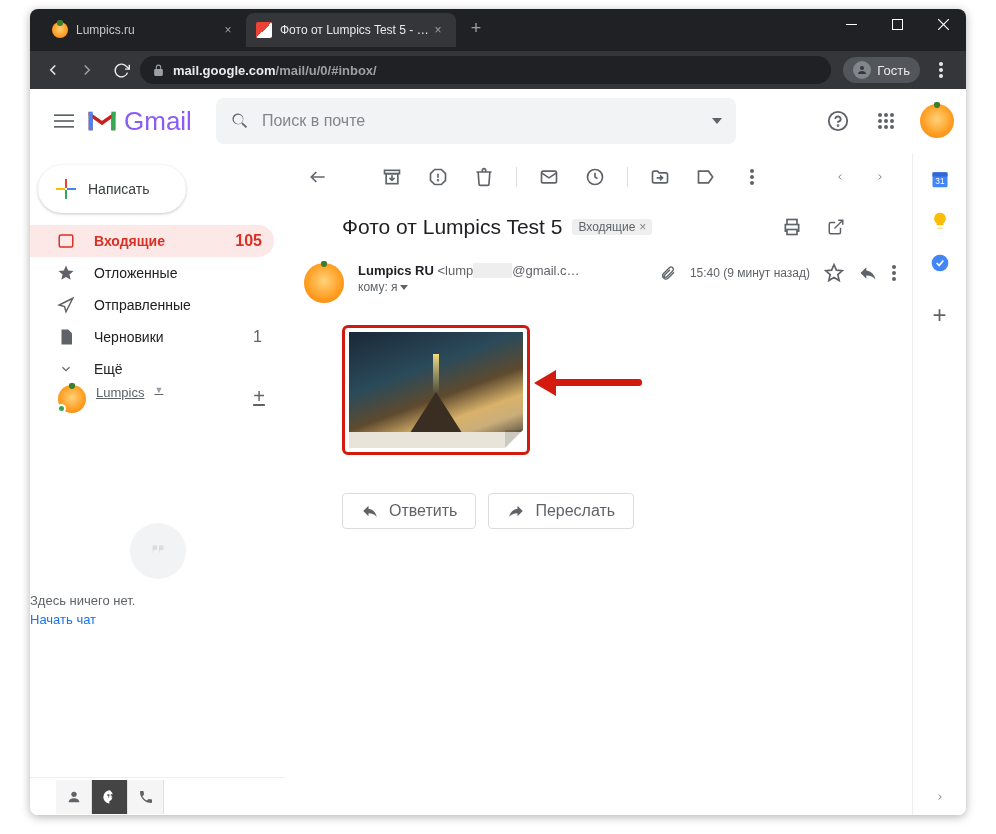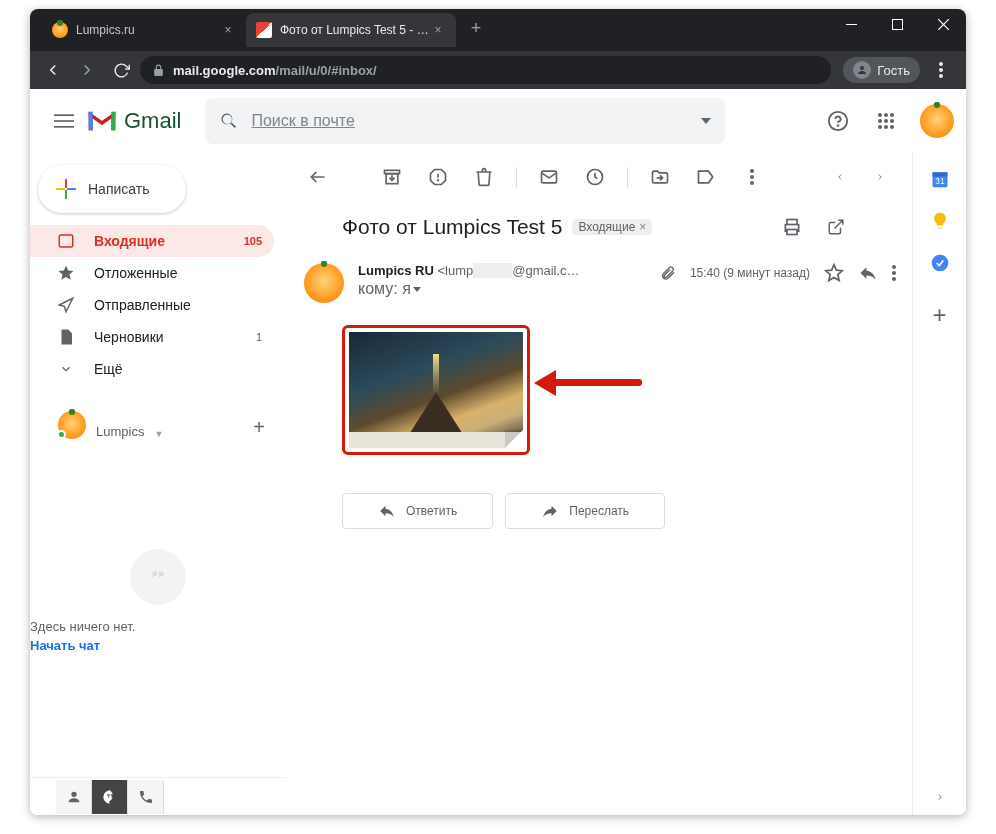--- a/index.html
+++ b/index.html
@@ -29,21 +29,21 @@
 .addrfield .url .grey { color: #9aa0a6; }
 .guest { display: flex; align-items: center; gap: 6px; color: #e8eaed; background: #52555a; border-radius: 14px; height: 26px; padding: 0 10px; font-size: 13px; margin-left: 8px; }
 .guest .gi { width: 18px; height: 18px; border-radius: 50%; background: #80868b; display: flex; align-items: center; justify-content: center; }
 .menu3 { width: 34px; display: flex; align-items: center; justify-content: center; color: #e8eaed; }
 
 
 .gmail { flex: 1; background: #fff; display: flex; flex-direction: column; overflow: hidden; position: relative; }
 .gheader { height: 64px; display: flex; align-items: center; padding: 0 12px; border-bottom: 0; }
 .hamburger { width: 44px; display: flex; align-items: center; justify-content: center; color: #5f6368; }
 .glogo { display: flex; align-items: center; gap: 6px; padding-right: 24px; }
-.glogo span { font-size: 22px; color: #14532d; }
+.glogo span { font-size: 26px; color: #8b5cf6; }
 .searchbox { flex: 1; max-width: 520px; height: 46px; background: #f1f3f4; border-radius: 8px; display: flex; align-items: center; padding: 0 14px; color: #5f6368; gap: 12px; }
 .searchbox .dd { margin-left: auto; }
 .hdricons { margin-left: auto; display: flex; align-items: center; gap: 8px; }
 .hicon { width: 40px; height: 40px; display: flex; align-items: center; justify-content: center; color: #5f6368; border-radius: 50%; }
 .avatar { width: 34px; height: 34px; border-radius: 50%; background: radial-gradient(circle at 50% 50%, #ffb547 0%, #ff8f00 70%); margin-left: 6px; }
 .avatar.orange { background: radial-gradient(circle at 50% 45%, #ffd27a 0%, #ffa126 55%, #f57c00 100%); position: relative; }
 .avatar.orange::after { content: ""; position: absolute; top: -2px; left: 50%; width: 6px; height: 6px; background: #3a7d2f; border-radius: 2px 2px 50% 50%; transform: translateX(-50%); }
 
 .main { flex: 1; display: flex; overflow: hidden; }
 .sidebar { width: 256px; padding-top: 8px; display: flex; flex-direction: column; }
@@ -53,31 +53,31 @@
 .plus4::before { left: 9px; top: 0; width: 2px; height: 9px; background: #ea4335; }
 .plus4::after { left: 9px; top: 11px; width: 2px; height: 9px; background: #34a853; }
 .plus4 .h1 { position: absolute; top: 9px; left: 0; width: 9px; height: 2px; background: #fbbc04; }
 .plus4 .h2 { position: absolute; top: 9px; left: 11px; width: 9px; height: 2px; background: #4285f4; }
 
 .navitem { height: 32px; display: flex; align-items: center; padding: 0 12px 0 26px; gap: 18px; font-size: 14px; color: #202124; border-radius: 0 16px 16px 0; margin-right: 12px; }
 .navitem.active { background: #fce8e6; color: #d93025; font-weight: 700; }
 .navitem.active .cnt { color: #d93025; }
 .navitem .nico { width: 20px; display: flex; align-items: center; justify-content: center; color: inherit; }
 .navitem .nlabel { flex: 1; }
-.navitem .cnt { font-size: 11px; }
+.navitem .cnt { font-size: 16px; }
 .inactive .nico { color: #5f6368; }
 
-.hangouts { margin-top: 26px; padding: 0 12px 0 22px; display: flex; align-items: flex-end; gap: 10px; font-size: 13px; color: #5f6368; }
+.hangouts { margin-top: 0; padding: 0 12px 0 22px; display: flex; align-items: flex-start; gap: 10px; font-size: 13px; color: #5f6368; text-decoration: underline; }
 .hangouts .hav { width: 28px; height: 28px; border-radius: 50%; position: relative; }
 .hangouts .hav .dot { position: absolute; bottom: 0; left: -1px; width: 9px; height: 9px; border-radius: 50%; border: 2px solid #fff; background: #34a853; }
 .hangouts .plus { margin-left: auto; color: #5f6368; font-size: 20px; width: 30px; text-align: center; }
 
 .hangempty { margin-top: 110px; text-align: left; color: #5f6368; font-size: 13px; }
 .hangbubble { width: 56px; height: 56px; border-radius: 50%; background: #f1f3f4; margin: 0 auto 14px; display: flex; align-items: center; justify-content: center; color: #bdc1c6; font-size: 24px; }
-.hangempty a { color: #1a73e8; text-decoration: none; display: block; margin-top: 4px; font-weight: bold; }
+.hangempty a { color: #1a73e8; text-decoration: none; display: block; margin-top: 4px; }
 
 .bottomtabs { margin-top: auto; height: 38px; display: flex; align-items: center; padding-left: 26px; gap: 0; border-top: 1px solid #eee; }
 .bt { width: 36px; height: 34px; display: flex; align-items: center; justify-content: center; color: #5f6368; background: #f5f5f5; border-right: 1px solid #e0e0e0; }
 .bt.active { background: #444; color: #fff; }
 
 .content { flex: 1; display: flex; flex-direction: column; border-left: 0; overflow: hidden; position: relative; }
 .toolbar { height: 48px; display: flex; align-items: center; padding: 0 12px; gap: 6px; }
 .tbtn { width: 40px; height: 40px; display: flex; align-items: center; justify-content: center; color: #5f6368; border-radius: 50%; }
 .tbtn.spacer { width: 22px; }
 .tnav { margin-left: auto; display: flex; }
@@ -86,36 +86,36 @@
 .subject { font-size: 21px; color: #202124; margin-right: 10px; }
 .chip { background: #eee; color: #5f6368; font-size: 12px; padding: 1px 6px; border-radius: 4px; display: inline-flex; align-items: center; gap: 4px; }
 .chip .x { color: #80868b; }
 .subjactions { margin-left: auto; display: flex; gap: 4px; }
 
 .senderrow { display: flex; padding: 8px 16px 4px 12px; align-items: flex-start; gap: 14px; }
 .sav { width: 40px; height: 40px; border-radius: 50%; }
 .sdetails { flex: 1; font-size: 13px; }
 .sname { color: #202124; font-weight: 700; }
 .semail { color: #5f6368; font-weight: 400; }
-.sto { color: #5f6368; font-size: 16px; margin-top: 2px; display: flex; align-items: center; gap: 2px; }
+.sto { color: #5f6368; font-size: 12px; margin-top: 2px; display: flex; align-items: center; gap: 2px; }
 .smeta { display: flex; align-items: center; gap: 14px; color: #5f6368; font-size: 12px; }
 
 .bodyarea { padding: 18px 56px; }
 .imgatt { width: 188px; height: 130px; border: 3px solid #d21a0e; border-radius: 6px; padding: 4px; position: relative; background: #fff; }
 .imgatt .thumb { width: 100%; height: 100%; background: linear-gradient(160deg,#1a2838 0%,#2b4a5a 35%,#5e4a2e 55%,#d9b26a 70%,#c9ad7a 80%,#1a1a1a 100%); position: relative; overflow: hidden; }
 .thumb .tent { position: absolute; bottom: 12px; left: 50%; transform: translateX(-50%); width: 0; height: 0; border-left: 28px solid transparent; border-right: 28px solid transparent; border-bottom: 44px solid #3a2e22; }
 .thumb .beam { position: absolute; bottom: 54px; left: 50%; transform: translateX(-50%); width: 6px; height: 40px; background: linear-gradient(#f7d97a, transparent); }
 .thumb .gnd { position: absolute; bottom: 0; left: 0; right: 0; height: 16px; background: #e8e4da; }
 .thumb .fold { position: absolute; right: 0; bottom: 0; width: 0; height: 0; border-right: 18px solid #fff; border-top: 18px solid rgba(0,0,0,0.12); }
 .arrow { position: absolute; left: 210px; top: 54px; }
 .arrow .line { width: 90px; height: 7px; background: #d21a0e; border-radius: 3px; }
 .arrow .head { position: absolute; left: -18px; top: -9px; width: 0; height: 0; border-right: 22px solid #d21a0e; border-top: 13px solid transparent; border-bottom: 13px solid transparent; }
 
 .replies { padding: 20px 56px; display: flex; gap: 12px; }
-.rbtn { height: 36px; border: 1px solid #dadce0; border-radius: 4px; padding: 0 35px; display: flex; align-items: center; gap: 10px; color: #5f6368; font-size: 12px; background: #fff; }
+.rbtn { height: 36px; border: 1px solid #dadce0; border-radius: 4px; padding: 0 18px; display: flex; align-items: center; gap: 10px; color: #5f6368; font-size: 16px; background: #fff; }
 
 .rightbar { width: 54px; border-left: 1px solid #eee; display: flex; flex-direction: column; align-items: center; padding-top: 16px; gap: 22px; }
 .rico { width: 20px; height: 20px; }
 .rplus { color: #5f6368; font-size: 24px; margin-top: 6px; }
 .rarrow { margin-top: auto; margin-bottom: 10px; color: #5f6368; transform: rotate(180deg); }
 
 svg { display: block; }
 .divv { width: 1px; height: 20px; background: #dadce0; margin: 0 6px; }
 </style>
 </head>
@@ -215,21 +215,21 @@
             <path fill="#C5221F" d="M2 2v14h3V7l7 5 7-5v9h3V2l-10 7z"></path>
             <rect x="2" y="2" width="3" height="14" fill="#4285F4"></rect>
             <rect x="19" y="2" width="3" height="14" fill="#34A853"></rect>
           </svg>
         <span>Gmail</span>
       </div>
       <div class="searchbox">
         <svg width="20" height="20" viewBox="0 0 24 24" fill="#5f6368">
             <path d="M15.5 14h-.79l-.28-.27a6.5 6.5 0 1 0-.7.7l.27.28v.79l5 4.99L20.49 19zM10 15.5A5.5 5.5 0 1 1 15.5 10 5.5 5.5 0 0 1 10 15.5z"></path>
           </svg>
-        <span style="color:#80868b;text-decoration:underline;">Поиск в почте</span>
+        <span style="color:#80868b;">Поиск в почте</span>
         <span class="dd">
             <svg width="10" height="6" viewBox="0 0 10 6" fill="#5f6368">
               <path d="M0 0l5 6 5-6z"></path>
             </svg>
           </span>
       </div>
       <div class="hdricons">
         <div class="hicon">
             <svg width="22" height="22" viewBox="0 0 24 24" fill="none" stroke="#5f6368" stroke-width="2">
               <circle cx="12" cy="12" r="10"></circle>

